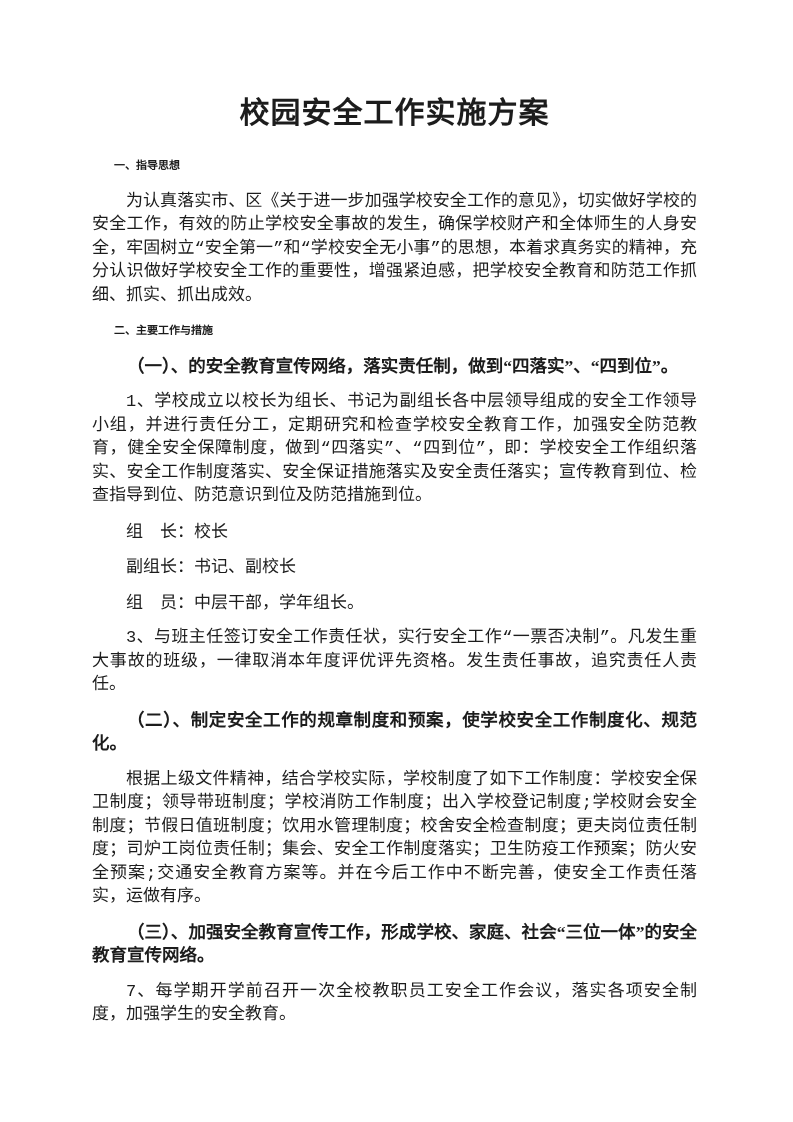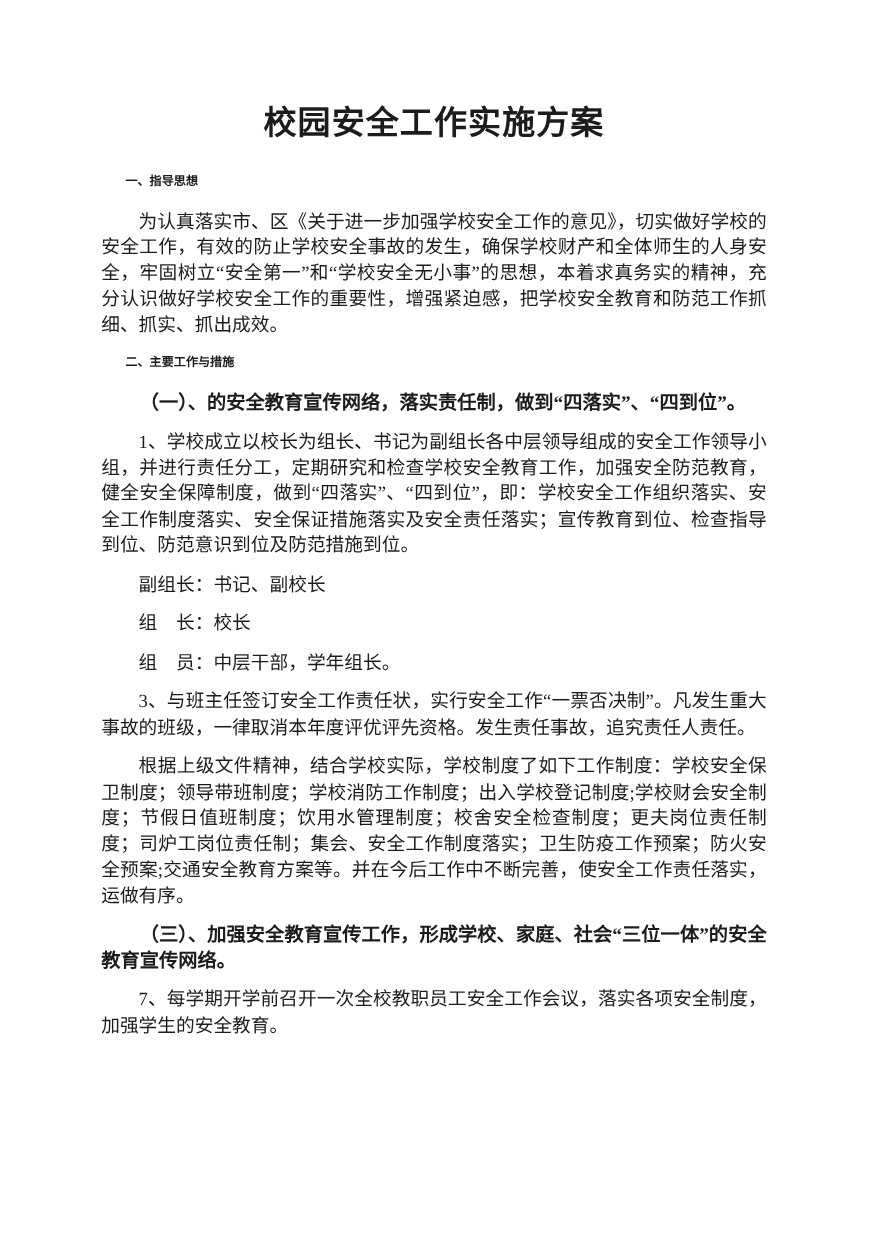--- a/index.html
+++ b/index.html
@@ -39,20 +39,21 @@
     text-indent: 2em;
     text-align: justify;
     margin-bottom: 12px;
   }
   .para {
     font-size: 17px;
     line-height: 23.5px;
     text-indent: 2em;
     text-align: justify;
     margin-bottom: 12px;
+    font-family: Liberation Mono, monospace;
   }
   .line {
     font-size: 17px;
     line-height: 23.5px;
     text-indent: 2em;
     margin-bottom: 12px;
   }
 </style>
 </head>
 <body>
@@ -65,28 +66,29 @@
     <p class="h2">一、指导思想</p>
 
     <p class="para">为认真落实市、区《关于进一步加强学校安全工作的意见》，切实做好学校的安全工作，有效的防止学校安全事故的发生，确保学校财产和全体师生的人身安全，牢固树立“安全第一”和“学校安全无小事”的思想，本着求真务实的精神，充分认识做好学校安全工作的重要性，增强紧迫感，把学校安全教育和防范工作抓细、抓实、抓出成效。</p>
 
     <p class="h2">二、主要工作与措施</p>
 
     <p class="h3">（一）、的安全教育宣传网络，落实责任制，做到“四落实”、“四到位”。</p>
 
     <p class="para">1、学校成立以校长为组长、书记为副组长各中层领导组成的安全工作领导小组，并进行责任分工，定期研究和检查学校安全教育工作，加强安全防范教育，健全安全保障制度，做到“四落实”、“四到位”，即：学校安全工作组织落实、安全工作制度落实、安全保证措施落实及安全责任落实；宣传教育到位、检查指导到位、防范意识到位及防范措施到位。</p>
 
+    <p class="line">组　长：校长</p>
+
     <p class="line">副组长：书记、副校长</p>
-
-    <p class="line">组　长：校长</p>
 
     <p class="line">组　员：中层干部，学年组长。</p>
 
     <p class="para">3、与班主任签订安全工作责任状，实行安全工作“一票否决制”。凡发生重大事故的班级，一律取消本年度评优评先资格。发生责任事故，追究责任人责任。</p>
 
+    <p class="h3">（二）、制定安全工作的规章制度和预案，使学校安全工作制度化、规范化。</p>
 
     <p class="para">根据上级文件精神，结合学校实际，学校制度了如下工作制度：学校安全保卫制度；领导带班制度；学校消防工作制度；出入学校登记制度;学校财会安全制度；节假日值班制度；饮用水管理制度；校舍安全检查制度；更夫岗位责任制度；司炉工岗位责任制；集会、安全工作制度落实；卫生防疫工作预案；防火安全预案;交通安全教育方案等。并在今后工作中不断完善，使安全工作责任落实，运做有序。</p>
 
     <p class="h3">（三）、加强安全教育宣传工作，形成学校、家庭、社会“三位一体”的安全教育宣传网络。</p>
 
     <p class="para">7、每学期开学前召开一次全校教职员工安全工作会议，落实各项安全制度，加强学生的安全教育。</p>
 
   </div>
 </div>
 

